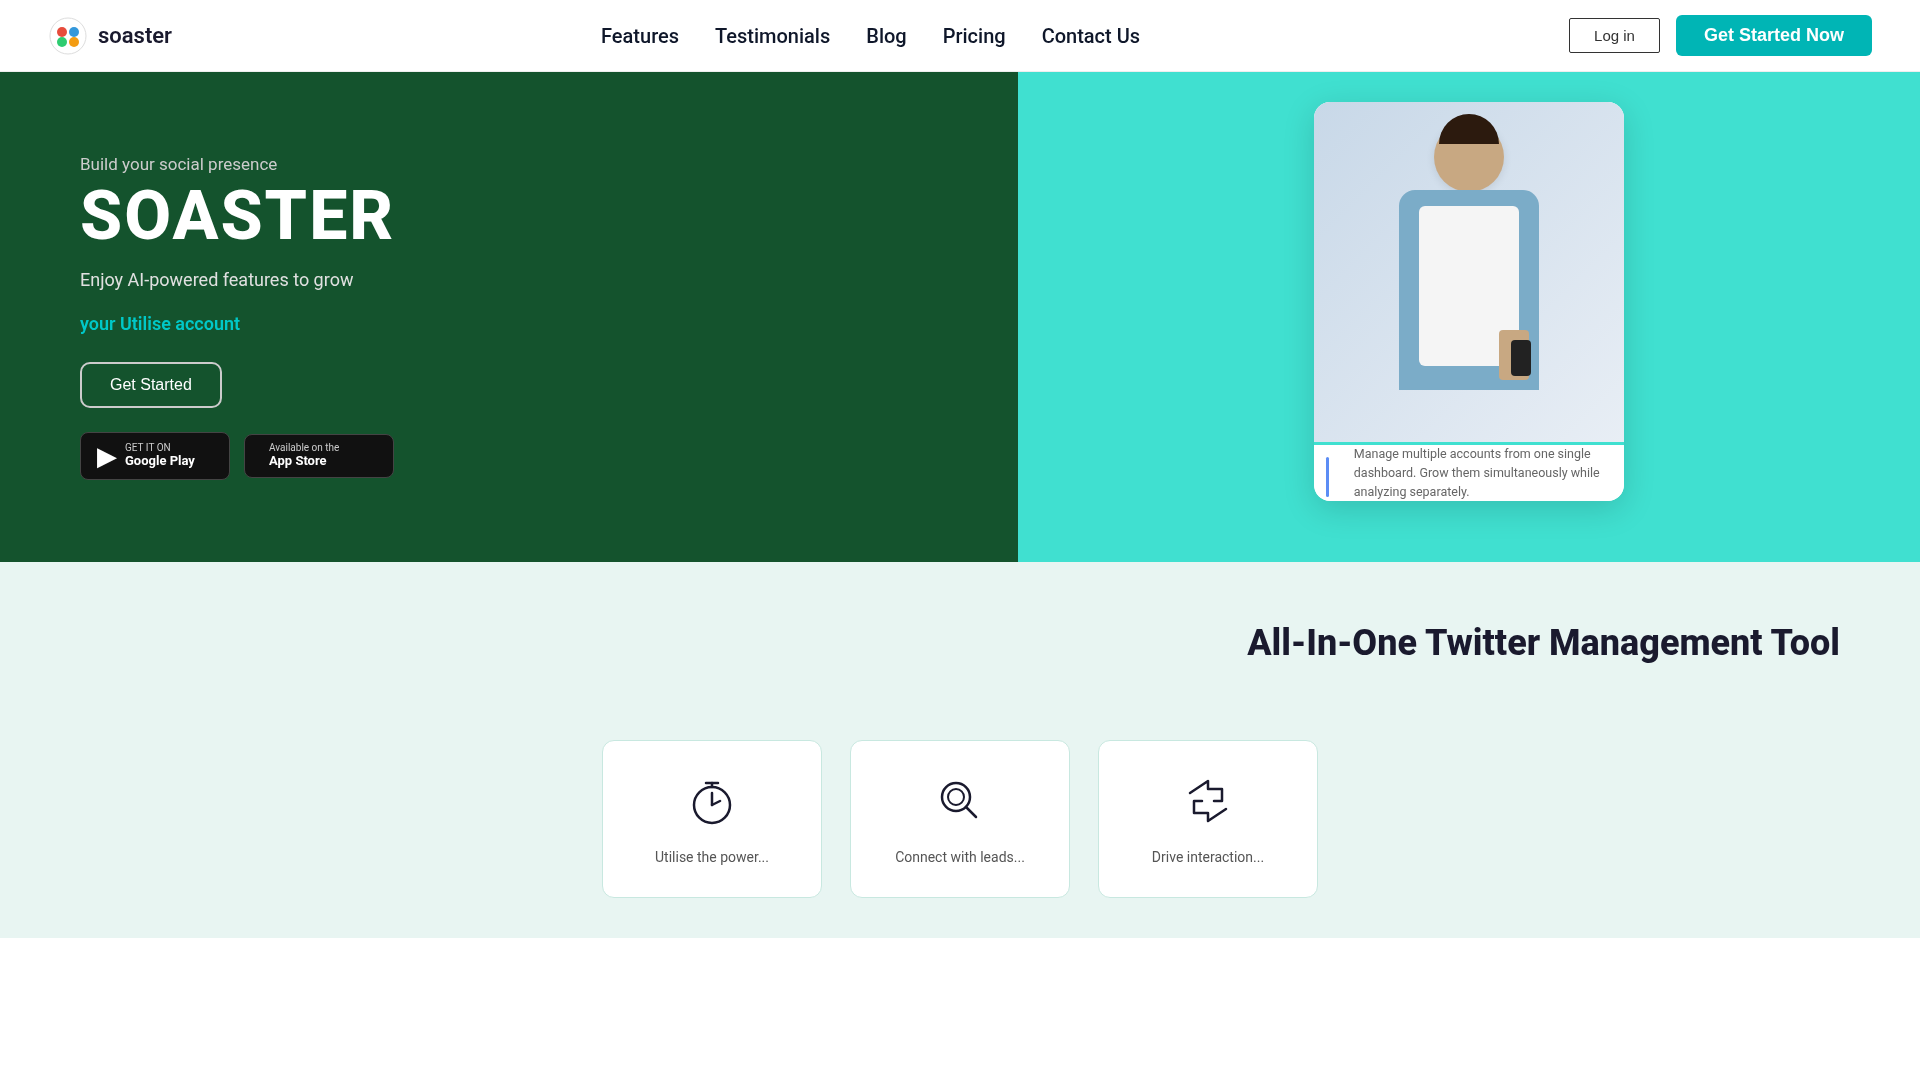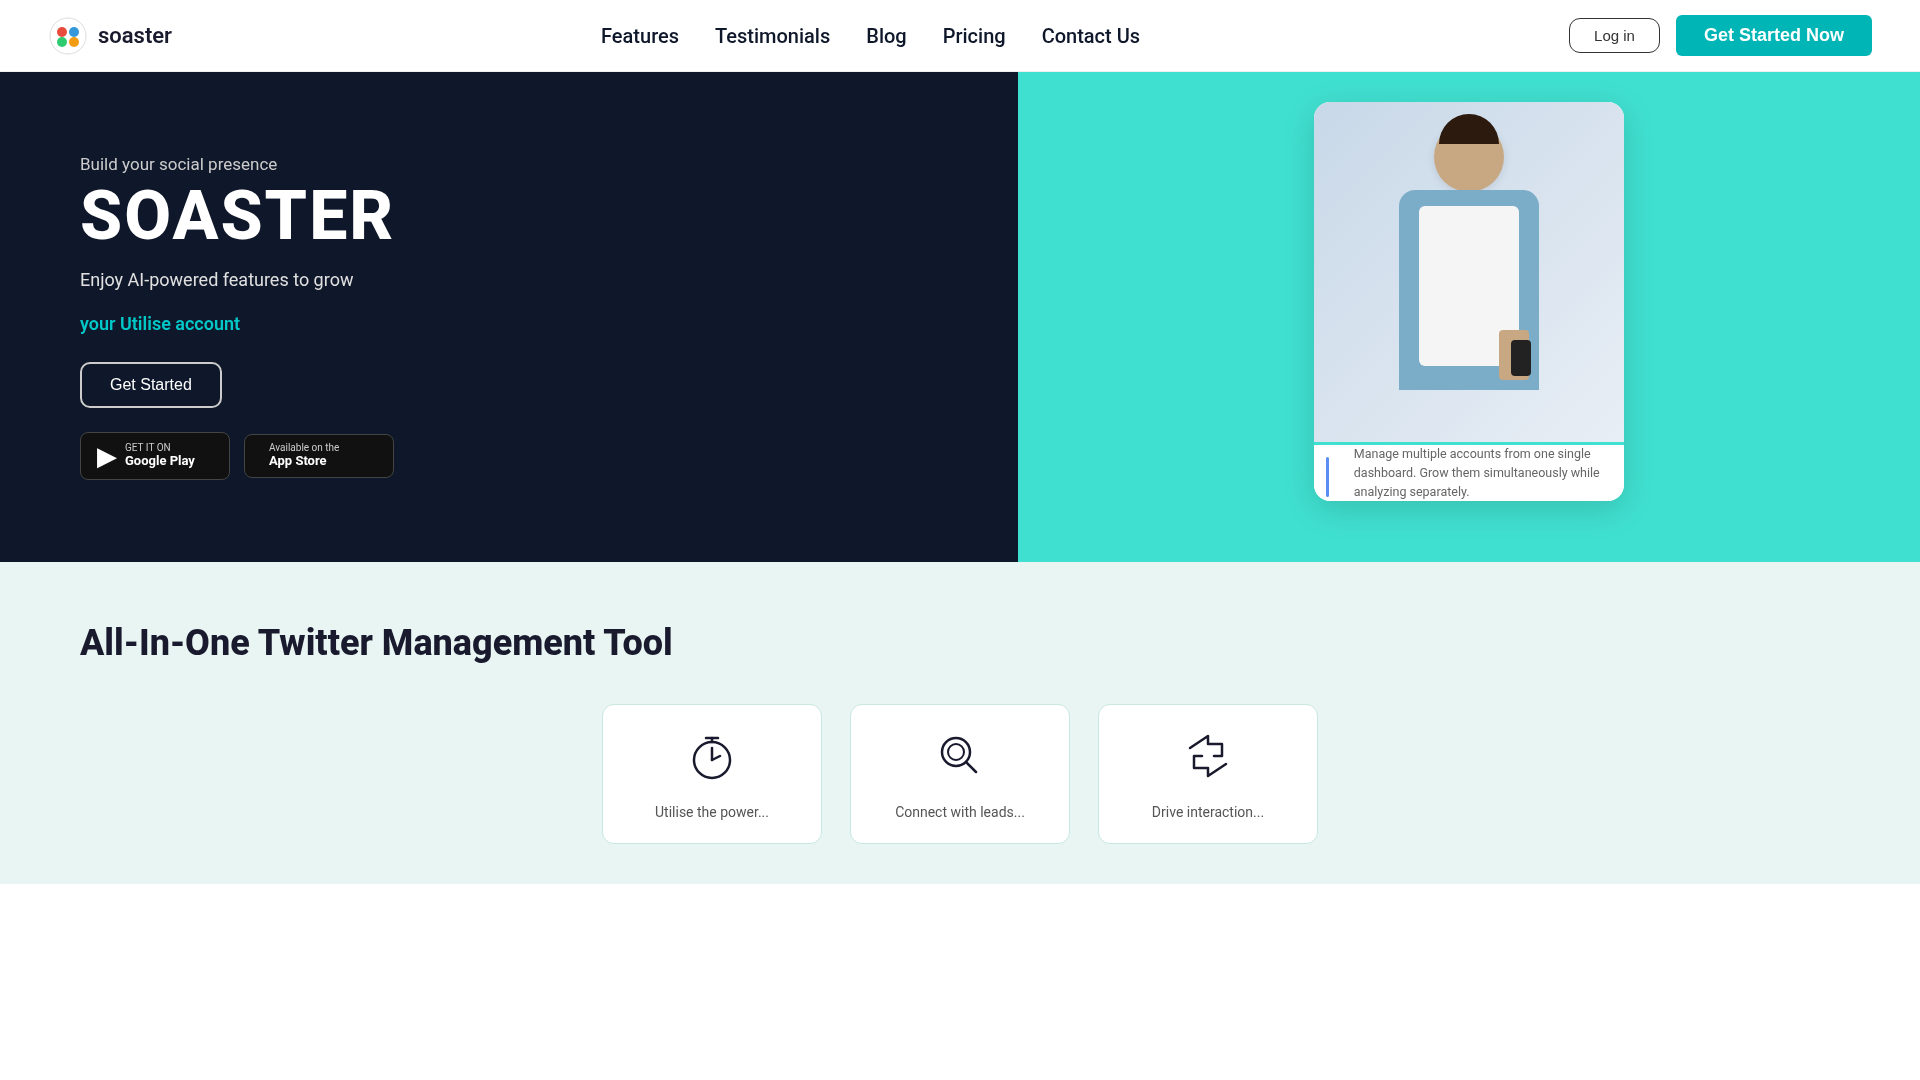--- a/index.html
+++ b/index.html
@@ -43,21 +43,21 @@
       font-weight: 500;
     }
     .header-actions {
       display: flex;
       align-items: center;
       gap: 16px;
     }
     .btn-login {
       padding: 8px 24px;
       border: 1.5px solid #333;
-      border-radius: 11px;
+      border-radius: 2px;
       background: #fff;
       color: #333;
       font-size: 15px;
       font-weight: 500;
       cursor: pointer;
     }
     .btn-get-started-nav {
       padding: 10px 28px;
       border: none;
       border-radius: 6px;
@@ -67,21 +67,21 @@
       font-weight: 600;
       cursor: pointer;
     }
 
     
     .hero {
       display: flex;
       height: 490px;
     }
     .hero-left {
-      background: #0f172a;
+      background: #14532d;
       width: 53%;
       display: flex;
       flex-direction: column;
       justify-content: center;
       padding: 24px 80px;
     }
     .hero-subtitle {
       color: #ccc;
       font-size: 17px;
       margin-bottom: 8px;
@@ -221,41 +221,42 @@
       font-size: 12.5px;
       line-height: 1.5;
     }
 
     
     .features-section {
       background: #e8f5f2;
       padding: 60px 80px 40px;
     }
     .features-title {
-      text-align: left;
+      text-align: right;
       font-size: 36px;
       font-weight: 800;
       color: #1a1a2e;
       margin-bottom: 40px;
     }
     .features-cards {
       display: flex;
       justify-content: center;
       gap: 28px;
     }
     .feature-card {
       background: #fff;
       border: 1.5px solid #c8e8e0;
       border-radius: 12px;
-      padding: 23px 28px;
+      padding: 32px 28px;
       width: 220px;
       display: flex;
       flex-direction: column;
       align-items: center;
       gap: 12px;
+      margin-top: 36px;
     }
     .feature-icon {
       font-size: 48px;
       line-height: 1;
       color: #1a1a2e;
     }
     .feature-label {
       font-size: 14px;
       color: #555;
       text-align: center;

